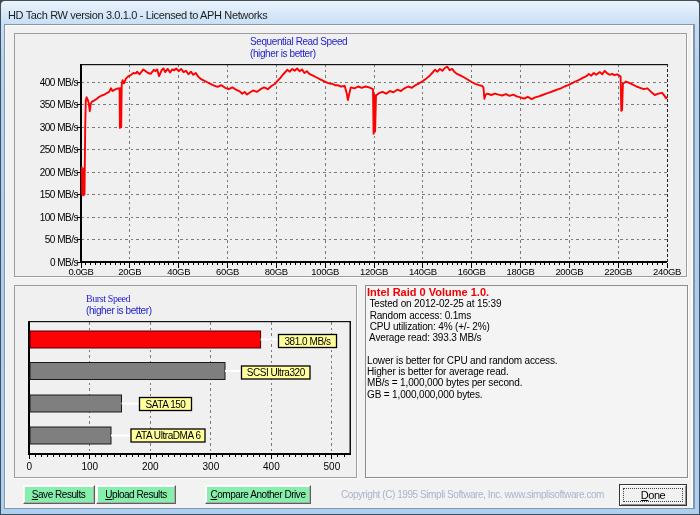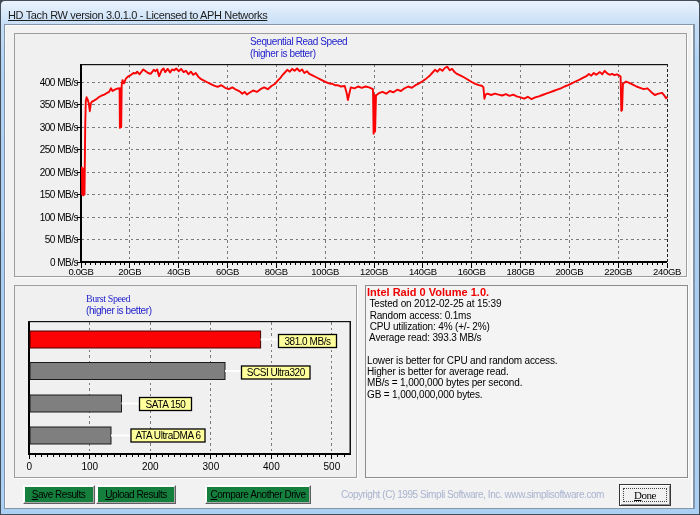--- a/index.html
+++ b/index.html
@@ -5,39 +5,39 @@
 html,body { width:700px; height:515px; overflow:hidden; }
 body { font-family:"Liberation Sans", sans-serif; position:relative; background:#3E4850; }
 .abs { position:absolute; }
 
 #frame { position:absolute; inset:0; background:#434E58; border-radius:5px 5px 0 0; }
 #blue { position:absolute; left:1px; top:1px; right:1px; bottom:1px; border-radius:4px 4px 0 0;
   background:linear-gradient(#EAF3FD, #C7DEF6 24px, #B2D4F5 60px, #A9CEF2 300px, #ABD0F4); }
 #edge { position:absolute; left:4px; top:24px; right:5px; bottom:6px; background:#8496A8; }
 #client { position:absolute; left:5px; top:25px; right:7px; bottom:7px; background:#F2F2F2;
   box-shadow: inset 1px 1px 0 #FAFAFA, inset -2px 0 0 #FAFAFA; }
-#titletext { position:absolute; left:8px; top:9px; font-size:11px; color:#1c1c1c; letter-spacing:-0.36px;text-decoration:underline; }
+#titletext { position:absolute; left:8px; top:9px; font-size:11px; color:#1c1c1c; letter-spacing:-0.36px; }
 
 .panel { position:absolute; background:#F0F0F0; border:1px solid #9D9D9D; box-shadow:1px 1px 0 #FDFDFD; }
 #p1 { left:14px; top:33px; width:673px; height:244px; }
 #p2 { left:14px; top:285px; width:343px; height:193px; }
 #p3 { left:365px; top:285px; width:323px; height:193px; background:#F4F4F4; border-color:#8C8C8C; }
 .ctitle { position:absolute; text-align:left; color:#2222CC; font-size:10px; letter-spacing:-0.4px; }
 
 #info { position:absolute; left:367px; top:287px; width:316px; font-size:10px; line-height:11.3px;
   color:#000; letter-spacing:-0.15px; white-space:pre; }
 #info .red { color:#F00000; font-weight:bold; font-size:11px; letter-spacing:0px; }
 
-.btn { position:absolute; height:19px; background:#15803d; border:1px solid #5F5F5F;
+.btn { position:absolute; height:19px; background:#86efac; border:1px solid #5F5F5F;
   border-top-color:#FFFFFF; border-left-color:#FFFFFF;
   box-shadow: inset -1px -1px 0 #ABABAB, inset 1px 1px 0 #FBFBFB;
   font-size:10px; letter-spacing:-0.45px; text-align:center; line-height:17px; color:#000; white-space:nowrap; }
-#done { position:absolute; left:619px; top:484px; width:52px; height:22px; background:#F1F1F1;
+#done { position:absolute; left:619px; top:484px; width:68px; height:22px; background:#F1F1F1;
   border:1px solid #353535; box-shadow: inset 1px 1px 0 #FFFFFF, inset -1px -1px 0 #8F8F8F;
-  font-size:11px; letter-spacing:-0.5px; text-align:center; line-height:20px;font-family:Liberation Serif, serif; }
+  font-size:11px; letter-spacing:-0.5px; text-align:center; line-height:20px; }
 #done .focus { position:absolute; left:4px; top:4px; right:4px; bottom:4px;
   outline:1px dotted #444; }
 #copyright { position:absolute; left:341px; top:488.5px; font-size:10px; color:#A9B3CF; letter-spacing:-0.43px; white-space:nowrap; }
 u { text-decoration:underline; }
 text { font-family:"Liberation Sans", sans-serif; }
 </style></head>
 <body>
 <div id="frame"></div>
 <div id="blue"></div>
 <div id="edge"></div>

